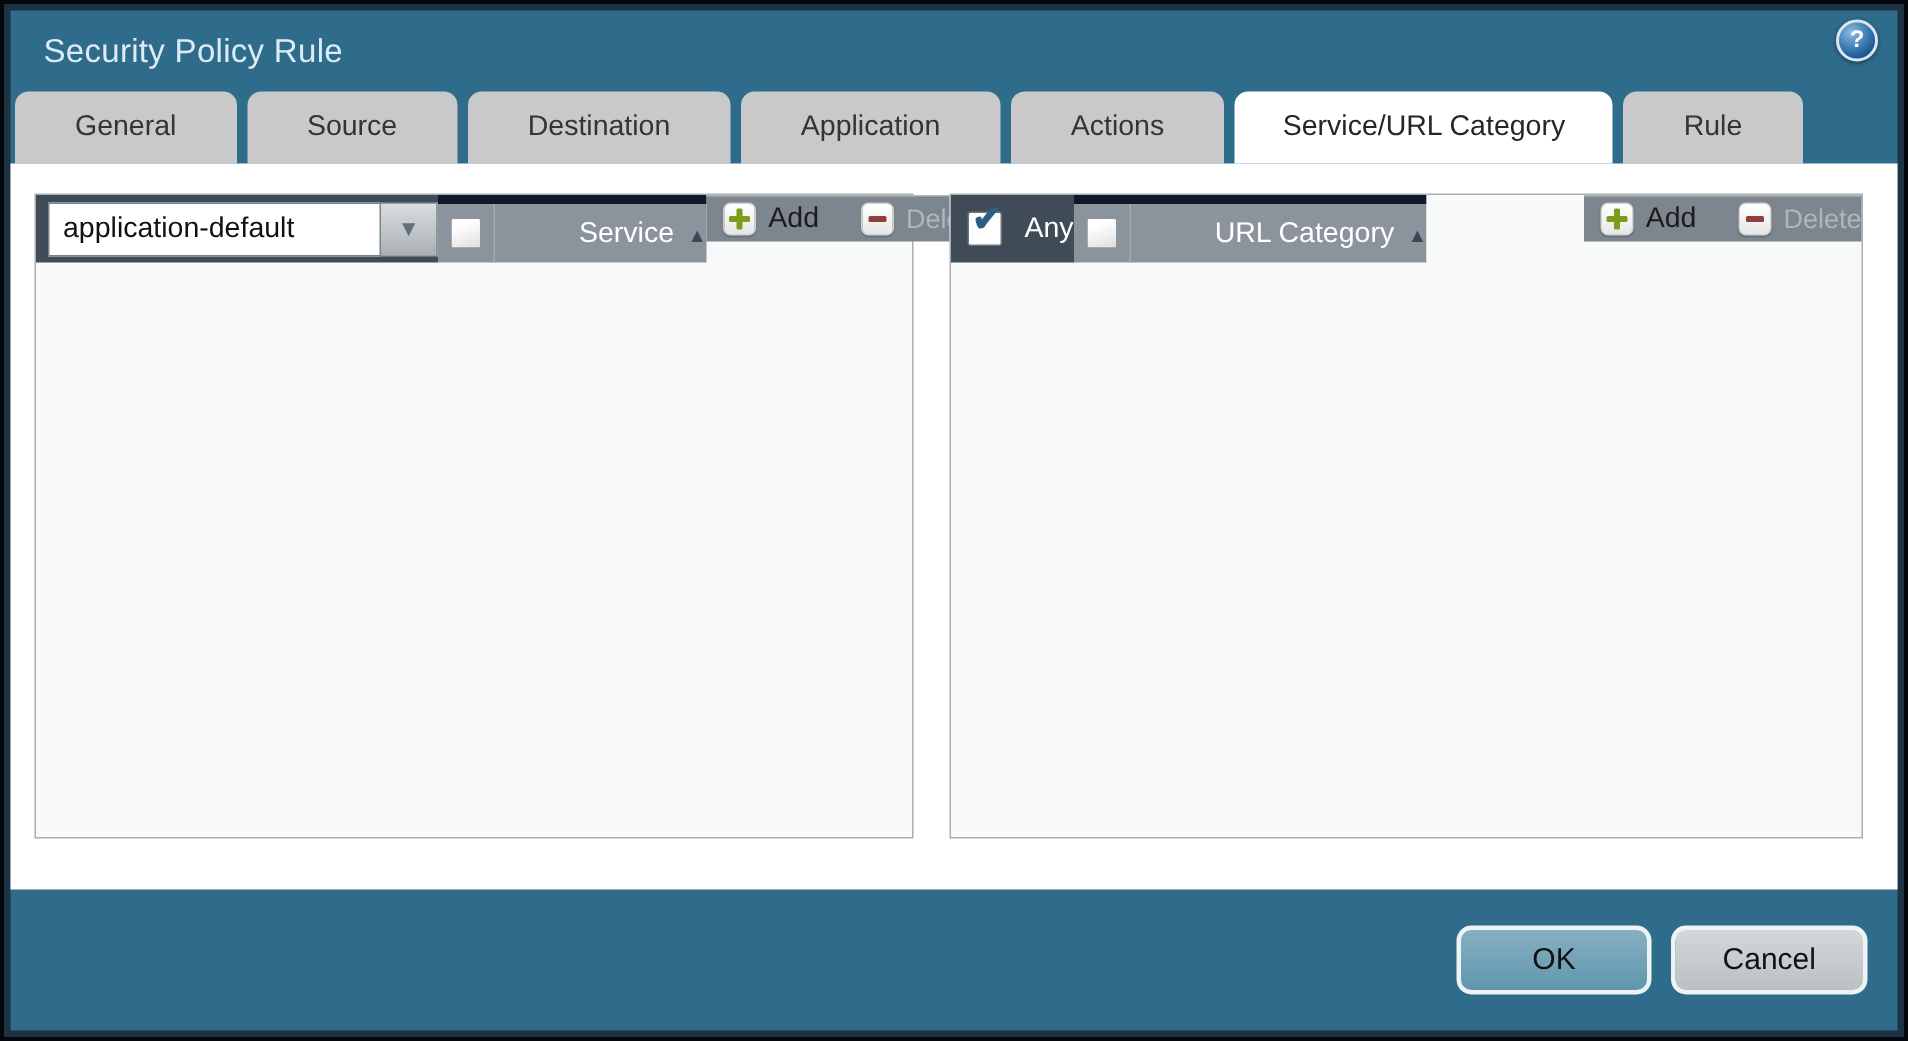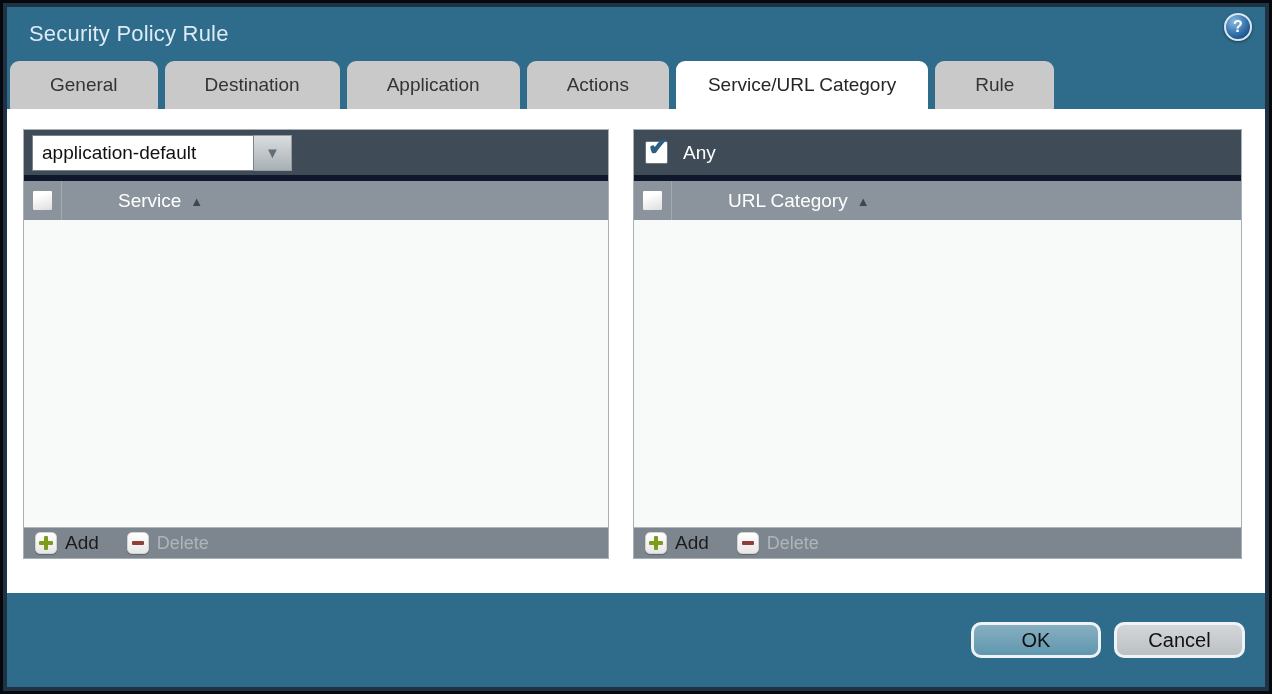--- a/index.html
+++ b/index.html
@@ -58,21 +58,21 @@
   .content {
     background:#ffffff;
     height:484px; flex:0 0 auto;
     display:flex;
     gap:24px;
     padding:20px 0 0 16px;
   }
   .panel {
     height:430px;
     border:1px solid #a9b0b5;
-    display:flex; flex-direction:column;
+    display:flex; flex-direction:row;
     background:#f8f9f9;
   }
   .panel.left  { width:586px; }
   .panel.right { width:609px; }
   .panel-topbar {
     height:45px; flex:0 0 auto;
     background:#3f4c58;
     display:flex; align-items:center;
     padding-left:8px;
   }
@@ -166,21 +166,21 @@
   .any-row { display:flex; align-items:center; gap:15px; padding-left:3px; }
   .any-label { color:#ffffff; font-size:19px; }
   
   .bottombar {
     flex:1 1 auto;
     display:flex; align-items:center; justify-content:flex-end;
     gap:13px;
     padding-right:20px;
   }
   .dlg-btn {
-    height:36px;
+    height:46px;
     border-radius:10px;
     border:3px solid #eef3f5;
     font-size:20px; color:#111111;
     display:flex; align-items:center; justify-content:center;
     font-family:"Liberation Sans", sans-serif;
     cursor:pointer;
   }
   .dlg-btn.ok {
     width:130px;
     background:linear-gradient(#87afc1,#6097ae);
@@ -198,20 +198,23 @@
   <div class="titlebar">
     <span class="title">Security Policy Rule</span>
     <div class="help-btn">
       <span>?</span>
     </div>
   </div>
 
   <div class="tabstrip">
     <div class="tab">
         <span>General</span>
+      </div>
+    <div class="tab">
+        <span>Source</span>
       </div>
     <div class="tab">
         <span>Destination</span>
       </div>
     <div class="tab">
         <span>Application</span>
       </div>
     <div class="tab">
         <span>Actions</span>
       </div>

